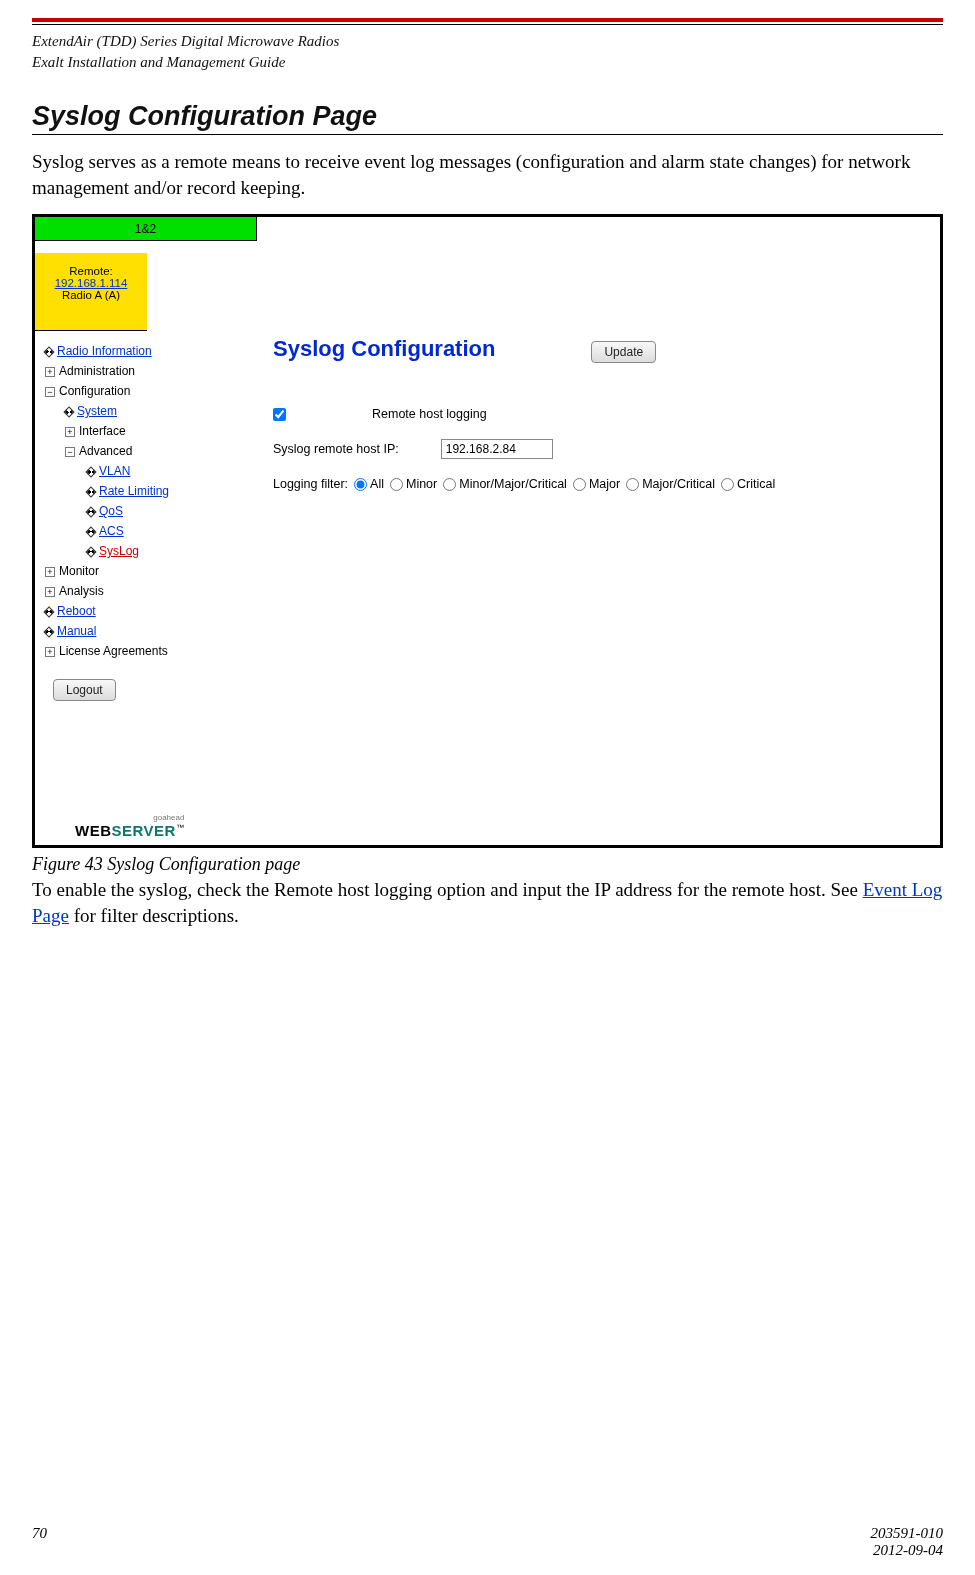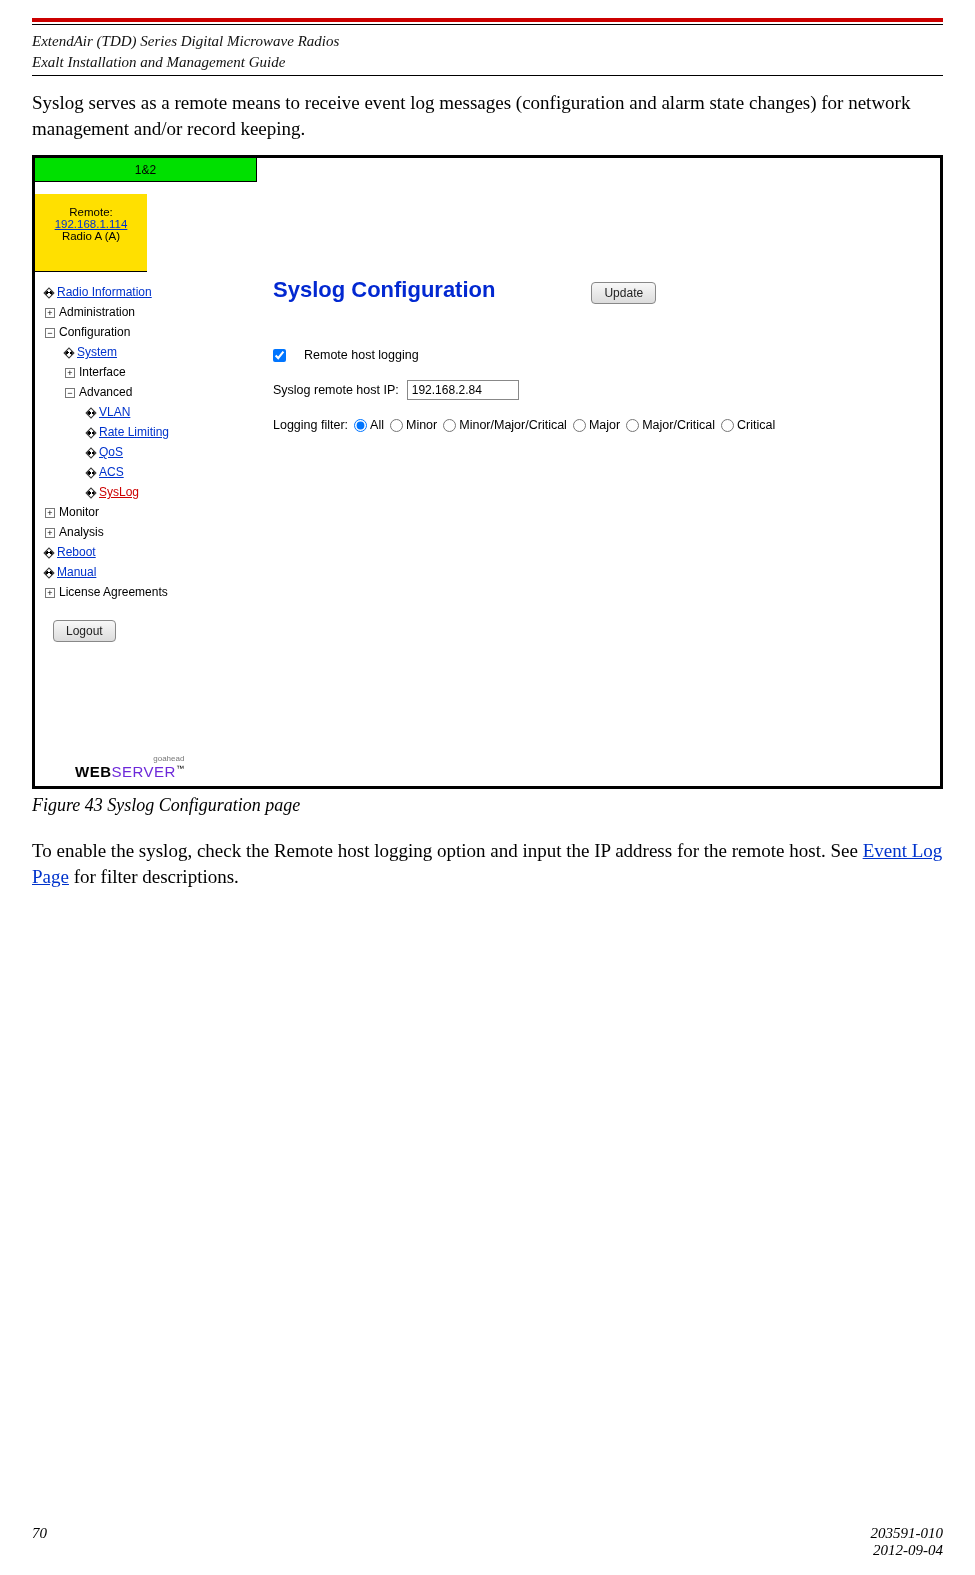--- a/index.html
+++ b/index.html
@@ -4,21 +4,21 @@
 <style>
   * { box-sizing: border-box; margin: 0; padding: 0; }
   html, body { width: 975px; height: 1575px; background: #fff; font-family: "Times New Roman", serif; }
   .page { position: relative; width: 975px; height: 1575px; padding: 0 32px; }
   .rule-red { height: 4px; background: #c00; margin-top: 18px; }
   .rule-thin { height: 1px; background: #000; margin-top: 2px; }
   .doc-header { font-style: italic; font-size: 15px; color: #111; margin-top: 6px; line-height: 1.4; }
   .section-title { font-style: italic; font-weight: bold; font-family: Arial, sans-serif; font-size: 27px; color: #111; margin-top: 28px; }
   .title-underline { height: 1px; background: #000; width: 100%; margin-top: 2px; }
   .body-text { font-size: 19px; color: #000; margin-top: 14px; line-height: 1.35; }
-  .body-text2 { font-size: 19px; color: #000; margin-top: 22px; line-height: 1.35; }
+  .body-text2 { font-size: 19px; color: #000; margin-top: 2px; line-height: 1.35; }
   .link { color: #0033cc; text-decoration: underline; }
   .figure-caption { font-style: italic; font-size: 18px; color: #000; margin-top: 6px; }
   .footer { position: absolute; bottom: 34px; left: 32px; right: 32px; display: flex; justify-content: space-between; font-style: italic; font-size: 15px; }
   .footer .right { text-align: right; }
 
   
   .shot { width: 911px; height: 634px; border: 3px solid #000; margin-top: 14px; background: #fff; position: relative; font-family: Arial, sans-serif; font-size: 12px; color: #000; }
   .sidebar { position: absolute; left: 0; top: 0; bottom: 0; width: 222px; background: #fff; }
   .cell-1and2 { width: 222px; height: 24px; background: #00e000; text-align: center; font-size: 12px; color: #000; line-height: 24px; border-right: 1px solid #000; border-bottom: 1px solid #000; }
   .cell-local { display: inline-block; width: 110px; height: 78px; background: #00e000; text-align: center; font-size: 11.5px; color: #000; padding-top: 8px; border-right: 1px solid #000; border-bottom: 1px solid #000; vertical-align: top; }
@@ -32,31 +32,31 @@
   .diamond { display: inline-block; width: 8px; height: 8px; margin-right: 4px; vertical-align: middle; background:
     repeating-conic-gradient(#000 0deg 90deg, #fff 90deg 180deg); transform: rotate(45deg); border: 1px solid #333;}
 
   .logout-row { padding: 18px 0 0 10px; }
   .btn { display: inline-block; background: linear-gradient(#f8f8f8,#dcdcdc); border: 1px solid #888; border-radius: 4px; padding: 3px 12px; font-size: 12px; color: #222; font-family: Arial, sans-serif; }
 
   .webserver { position: absolute; bottom: 6px; left: 40px; font-family: Arial, sans-serif; }
   .webserver .ga { font-size: 8px; color: #777; text-align: right; }
   .webserver .ws { font-size: 15px; letter-spacing: 0.5px; }
   .webserver .ws .b { font-weight: 900; }
-  .webserver .ws .s { font-weight: 400; color: #6d28d9; }
+  .webserver .ws .s { font-weight: 700; color: #0f766e; }
   .tm { font-size: 8px; vertical-align: super; }
 
   .mainpane { position: absolute; left: 232px; top: 0; right: 0; bottom: 0; }
   .logo { position: absolute; left: 20px; top: -4px; width: 220px; height: 120px; }
   .panel-title-row { display: flex; align-items: center; padding-top: 118px; }
   .panel-title { font-family: Arial, sans-serif; font-weight: bold; font-size: 22px; color: #0228d1; padding-left: 6px; }
   .panel-btn-wrap { margin-left: 96px; margin-top: 6px; }
 
   .form { padding: 40px 0 0 6px; font-size: 12.5px; color: #000; }
-  .form-row { display: flex; align-items: center; padding: 4px 0; }
+  .form-row { display: flex; align-items: center; padding: 4px 0; gap: 34px; }
   .cb { width: 13px; height: 13px; }
   .form-row .gap { width: 18px; }
   .ip-input { width: 112px; height: 20px; border: 1px solid #888; padding: 0 4px; font-size: 12px; font-family: Arial, sans-serif; margin-left: 8px; }
   .radio-group { display: flex; flex-wrap: wrap; gap: 8px 6px; align-items: center; }
   .radio-opt { display: flex; align-items: center; gap: 3px; }
 
   
   .logo-x .stroke1, .logo-x .stroke2 { position: absolute; width: 120px; height: 16px; background: #c80b2c; top: 36px; left: 4px; }
   .logo-x .stroke1 { transform: rotate(36deg); }
   .logo-x .stroke2 { transform: rotate(-36deg); }
@@ -69,20 +69,21 @@
 <body>
 
 <div class="page">
   <div class="rule-red"></div>
   <div class="rule-thin"></div>
   <div class="doc-header">
     <div>ExtendAir (TDD) Series Digital Microwave Radios</div>
     <div>Exalt Installation and Management Guide</div>
   </div>
 
+  <div class="section-title">Syslog Configuration Page</div>
   <div class="title-underline"></div>
 
   <div class="body-text">Syslog serves as a remote means to receive event log messages (configuration and alarm state changes) for network management and/or record keeping.</div>
 
   <div class="shot">
     <div class="sidebar">
       <div class="cell-1and2">1&amp;2</div>
       <div>
         <div class="cell-remote">
           <div>Remote:</div>

